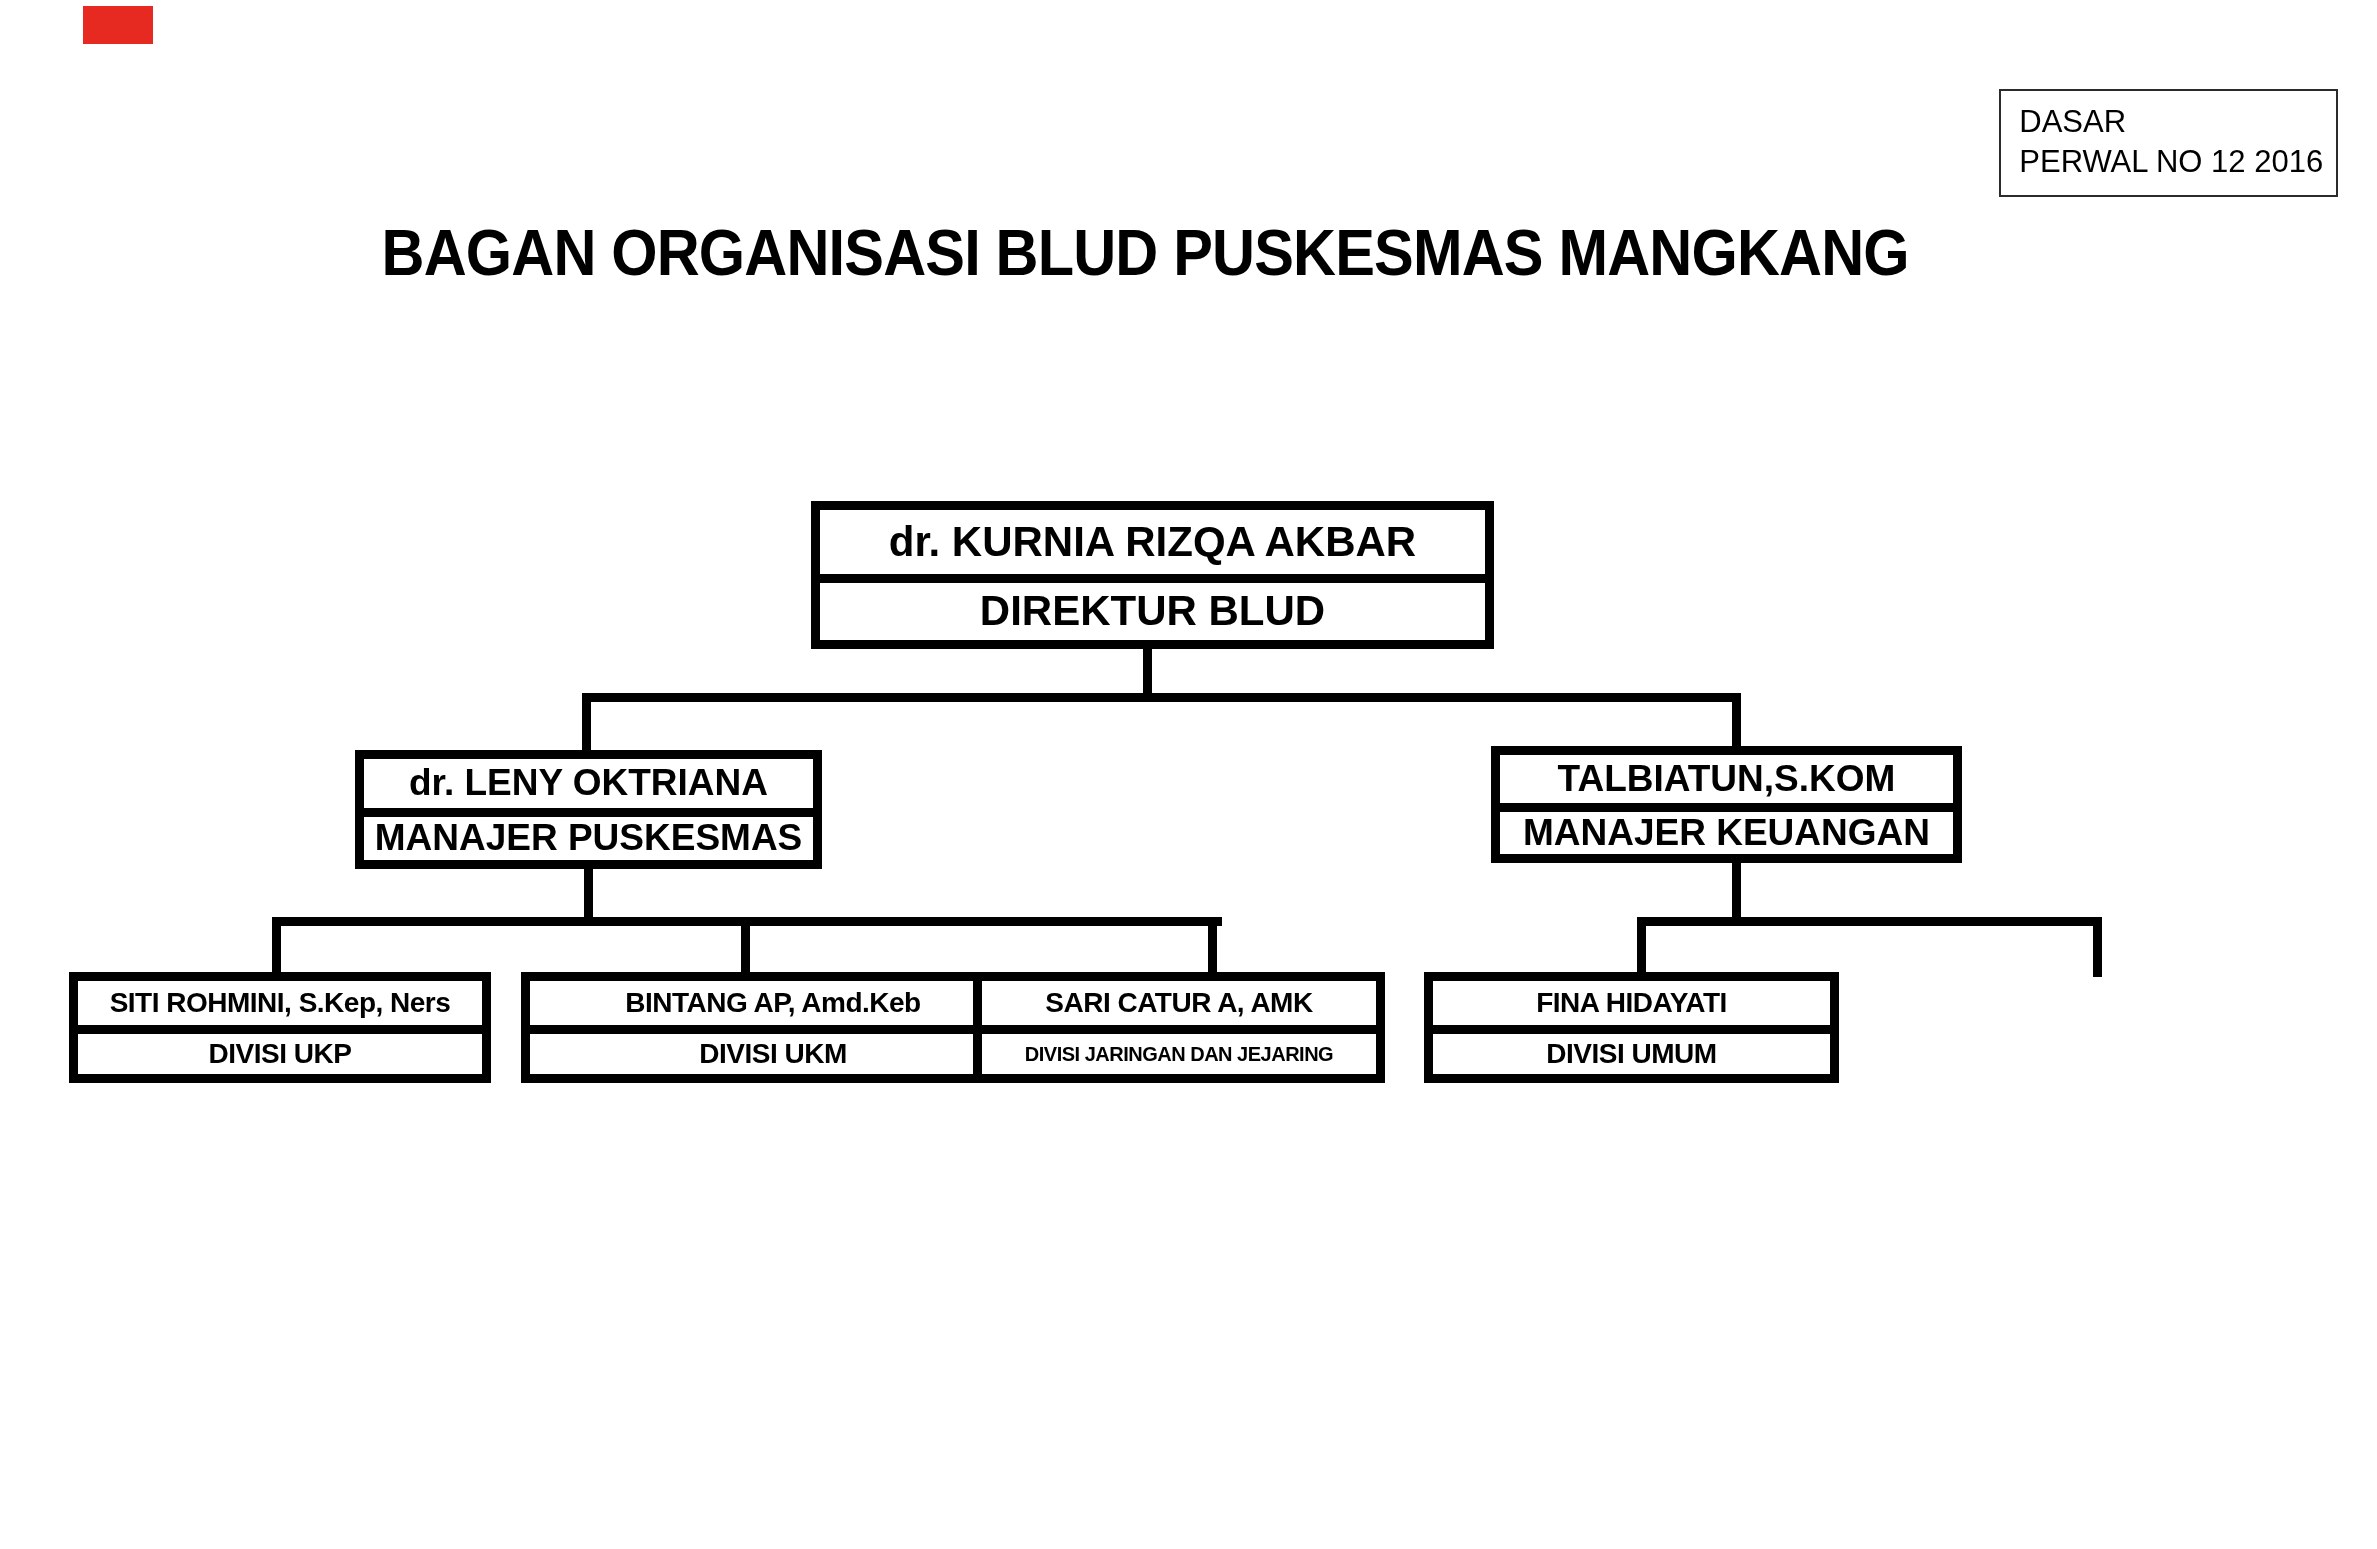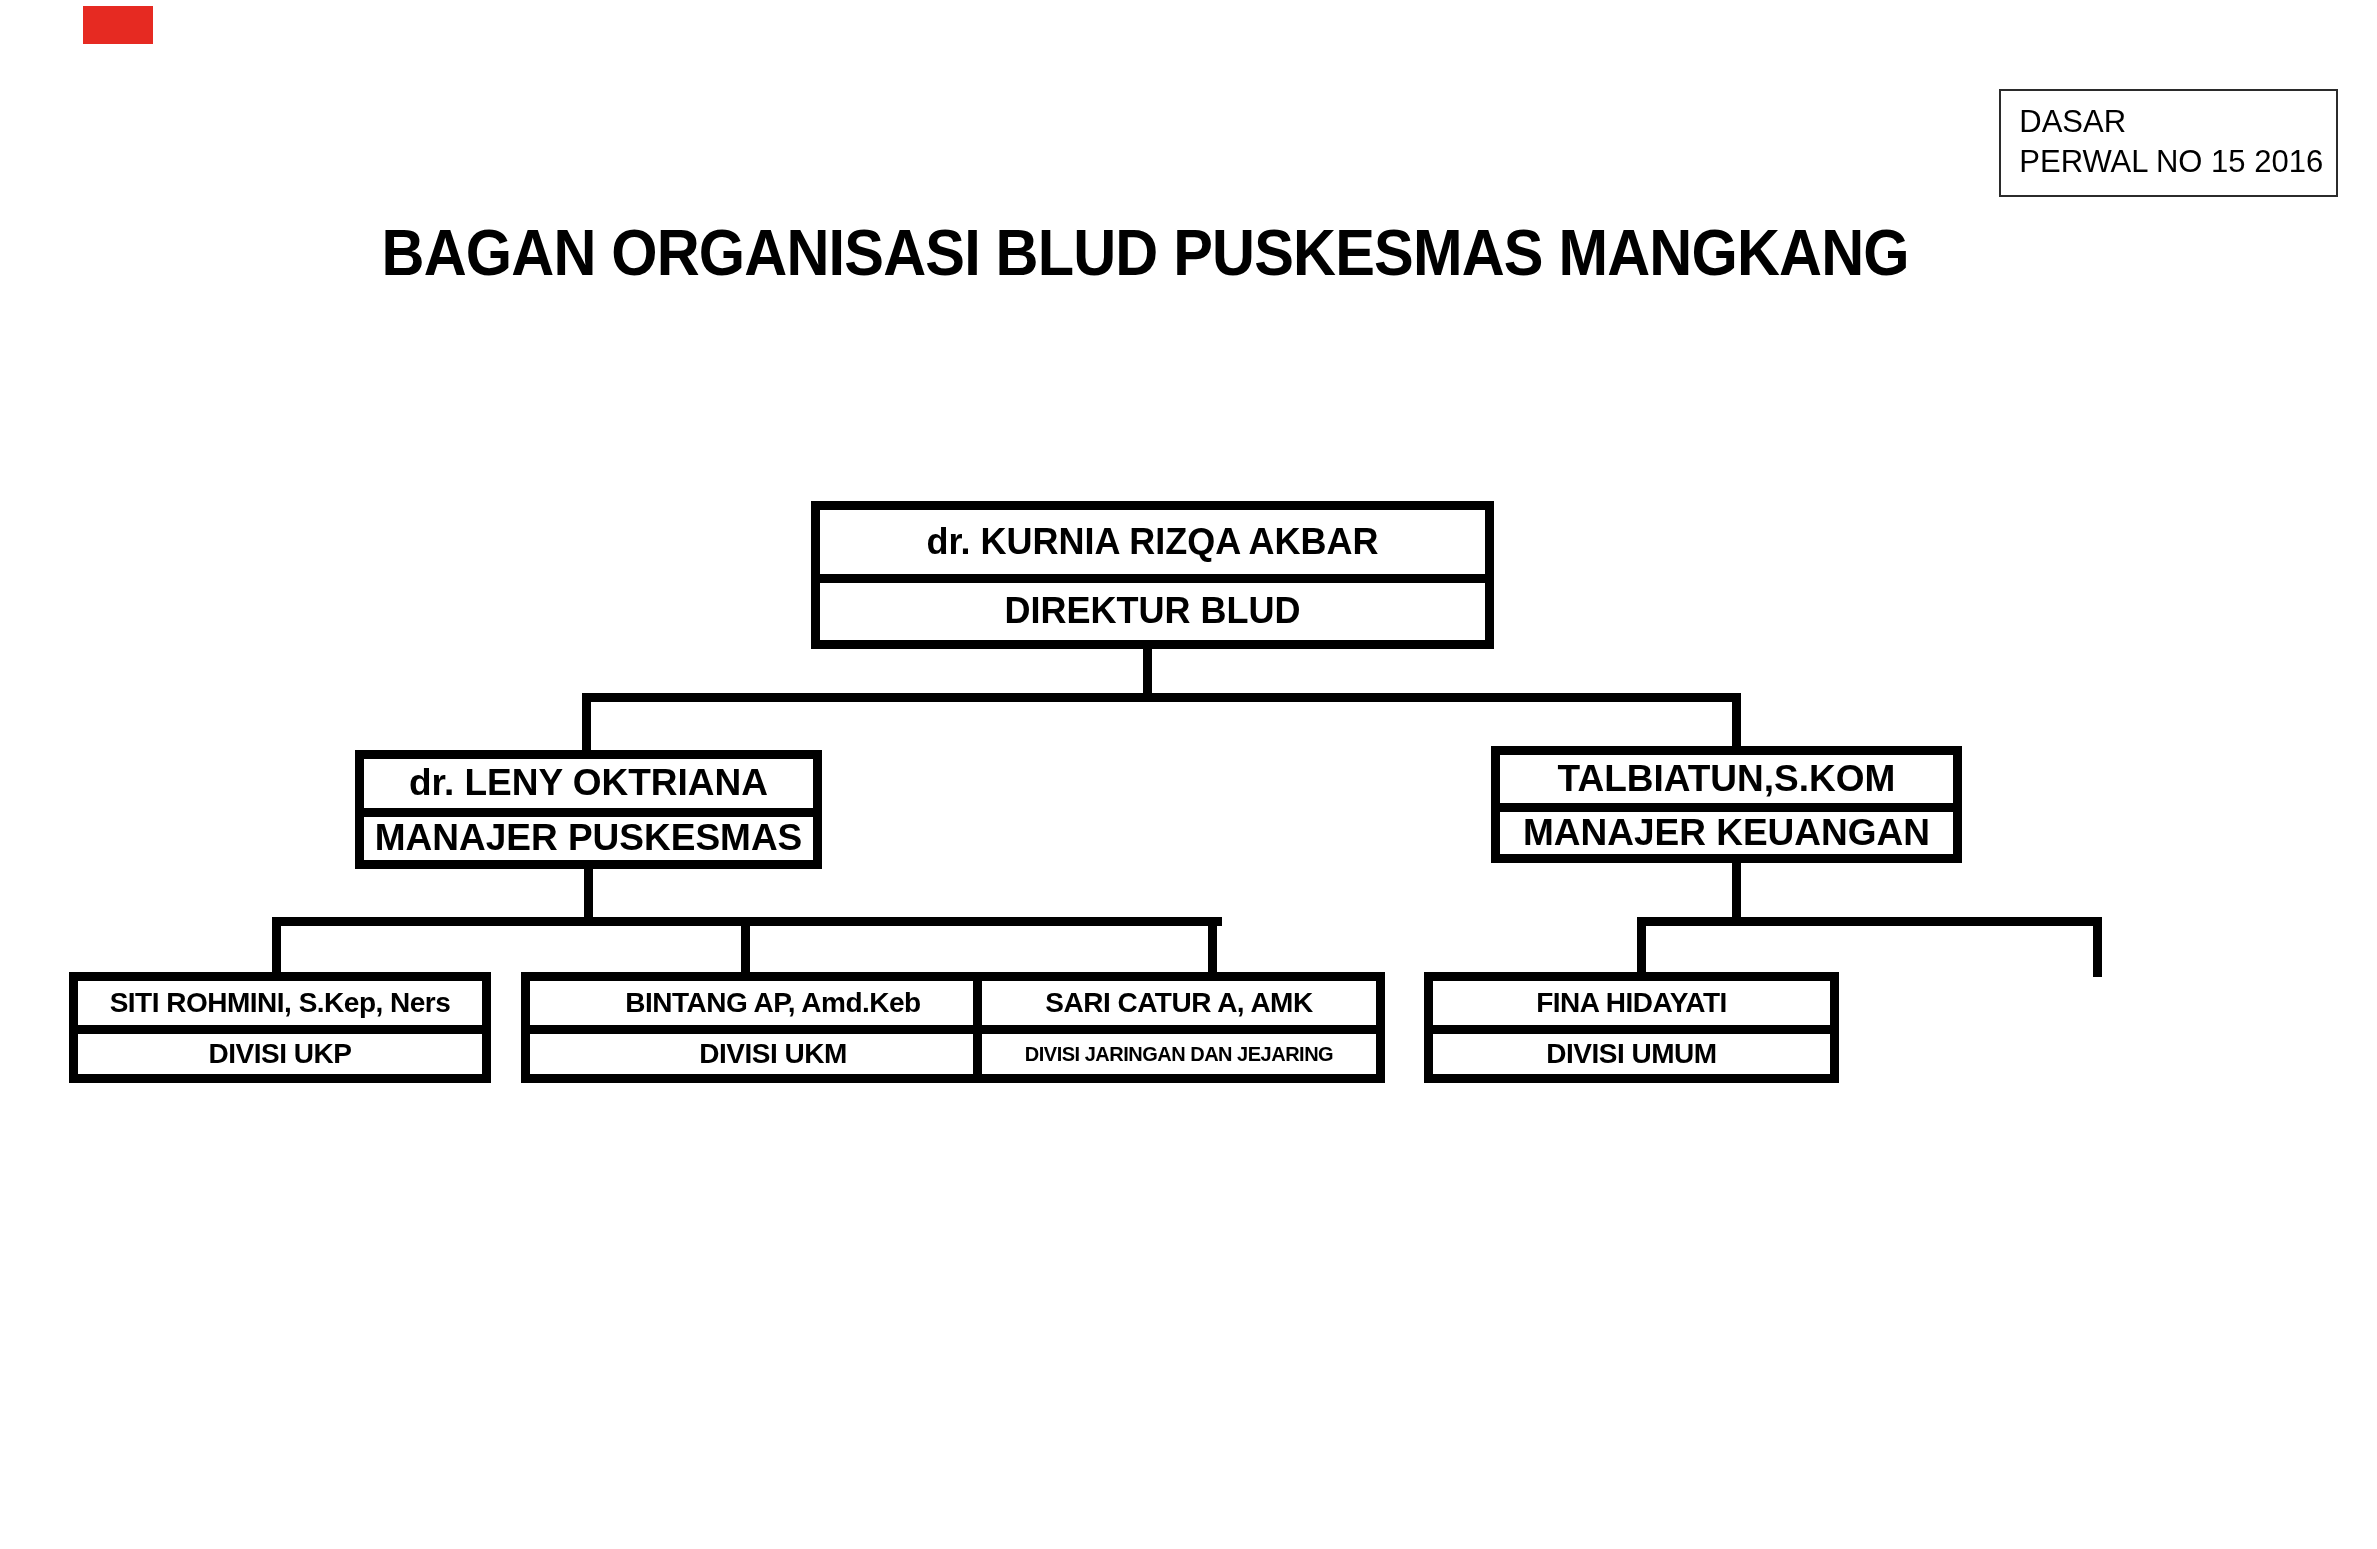--- a/index.html
+++ b/index.html
@@ -50,21 +50,21 @@
   .node .row{
     display:flex;align-items:center;justify-content:center;
     text-align:center;
     font-weight:bold;
     white-space:nowrap;
     overflow:hidden;
   }
   .node .row.name{flex:1.12;}
   .node .row.role{flex:1;}
   .node .divider{height:9.1px;background:#000000;flex:0 0 auto;}
-  .lvl1 .row{font-size:36px;}
+  .lvl1 .row{font-size:42px;}
   .lvl2 .row{font-size:37px;border-radius:10px;}
   .lvl3 .row{font-size:28px;letter-spacing:-0.5px;}
   .lvl3 .row.role.small{font-size:20px;}
   
   .n-direktur{left:811px;top:501px;width:683px;height:148px;}
   .n-pelayanan{left:355px;top:750px;width:467px;height:119px;}
   .n-keuangan{left:1491px;top:746px;width:471px;height:117px;}
   .n-ukp{left:69px;top:972px;width:422px;height:111px;}
   .n-ukm{left:521px;top:972px;width:504px;height:111px;}
   .n-jaringan{left:973px;top:972px;width:412px;height:111px;}
@@ -92,21 +92,21 @@
 <div id="canvas">
 
   <div class="red-mark"></div>
 
   <div class="chart-title">
     <span class="squeeze">BAGAN ORGANISASI BLUD PUSKESMAS MANGKANG</span>
   </div>
 
   <div class="note-box">
     <div>DASAR</div>
-    <div>PERWAL NO 15 2016</div>
+    <div>PERWAL NO 12 2016</div>
   </div>
 
   <div class="conn c-root-drop"></div>
   <div class="conn c-l2-bus"></div>
   <div class="conn c-pelayanan-drop"></div>
   <div class="conn c-keuangan-drop"></div>
   <div class="conn c-pelayanan-out"></div>
   <div class="conn c-l3-left-bus"></div>
   <div class="conn c-ukp-drop"></div>
   <div class="conn c-ukm-drop"></div>

